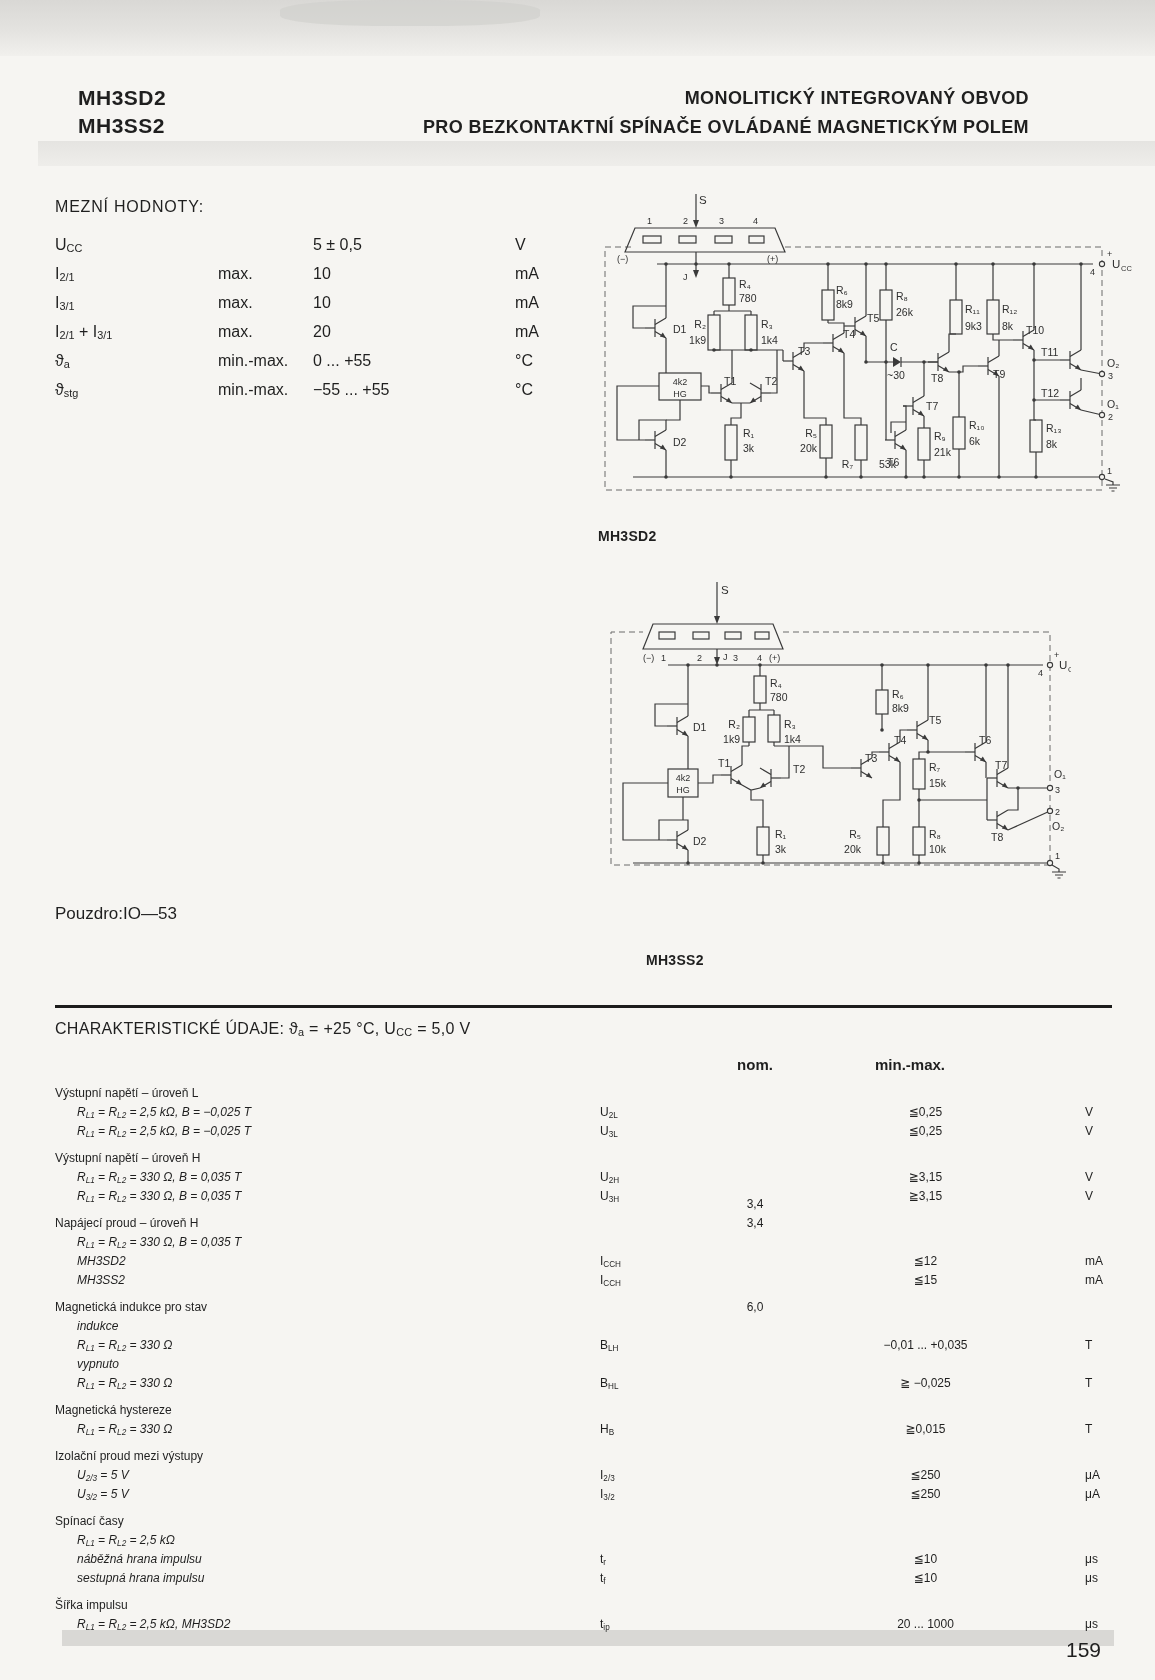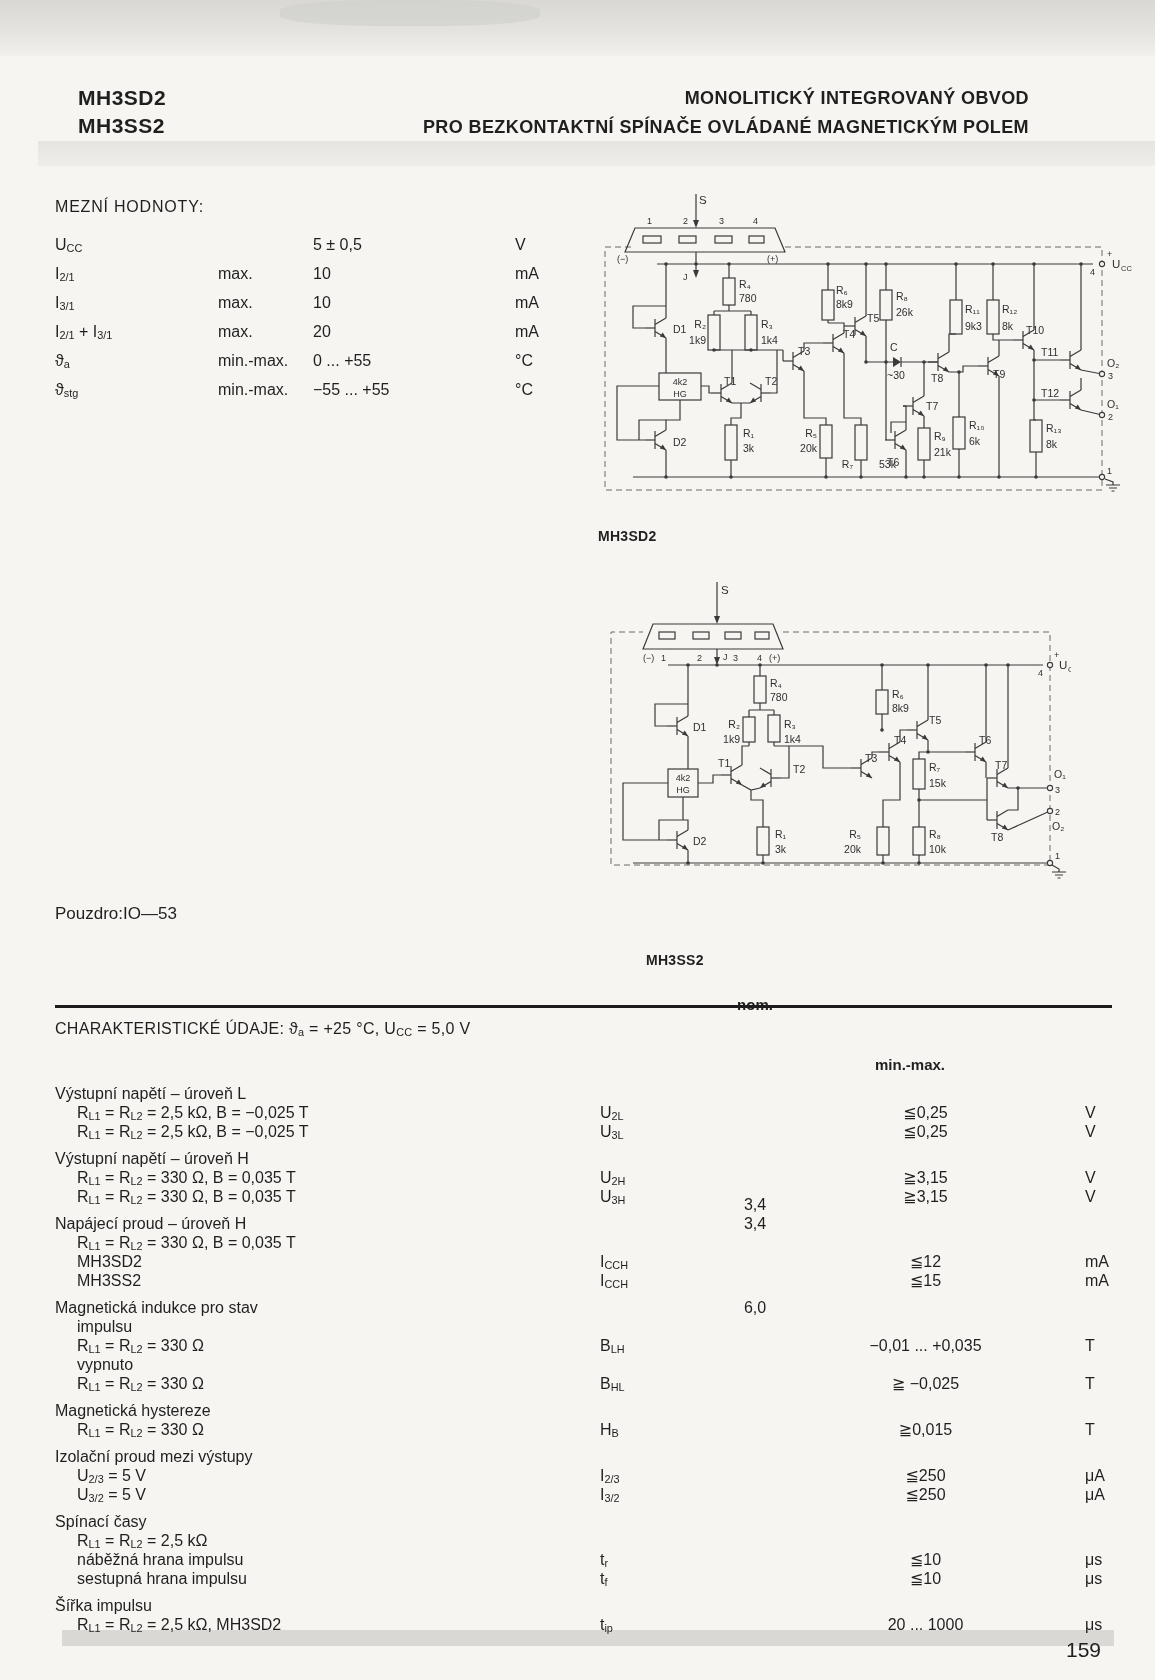--- a/index.html
+++ b/index.html
@@ -36,26 +36,26 @@
   svg .dash{stroke-dasharray:6 4;stroke-width:1px;stroke:#6a6a6a;}
   svg circle.dot{fill:#3a3a3a;stroke:none;}
   svg circle.pin{fill:#f6f5f2;stroke:#3a3a3a;stroke-width:1.1px;}
   svg polygon.fill{fill:#3a3a3a;stroke:none;}
   
   #pouzdro{left:55px;top:904px;font-size:17px;}
   #pouzdro .val{}
   
   #rule{left:55px;top:1005px;width:1057px;height:3px;background:#1c1c1c;}
   #char-heading{left:55px;top:1020px;font-size:16px;letter-spacing:.3px;}
-  #col-nom{left:705px;top:996px;width:100px;text-align:center;font-weight:bold;font-size:15px;}
+  #col-nom{left:705px;top:1056px;width:100px;text-align:center;font-weight:bold;font-size:15px;}
   #col-minmax{left:825px;top:1056px;width:170px;text-align:center;font-weight:bold;font-size:15px;}
   #char-sections{left:55px;top:1084px;width:1056px;}
   .csec{margin-bottom:8px;}
-  .ctitle,.crow{height:19px;line-height:19px;font-size:16px;position:relative;}
-  .c-param{margin-left:22px;}
+  .ctitle,.crow{height:19px;line-height:19px;font-size:12px;position:relative;}
+  .c-param{margin-left:22px;font-style:italic;}
   .c-sym{position:absolute;left:545px;}
   .c-nom{position:absolute;left:650px;width:100px;text-align:center;margin-top:27px;}
   .c-mm{position:absolute;left:783px;width:175px;text-align:center;}
   .c-unit{position:absolute;left:1030px;}
   #page-number{left:1066px;top:1638px;font-size:21px;}
 </style>
 </head>
 <body>
 
 <div class="abs" id="band-top"></div>
@@ -434,21 +434,21 @@
       <div class="crow"><span class="c-param">R<span class="sub">L1</span> = R<span class="sub">L2</span> = 330 Ω, B = 0,035 T</span><span class="c-sym">U<span class="sub">3H</span></span><span class="c-nom">3,4</span><span class="c-mm">≧3,15</span><span class="c-unit">V</span></div>
     </div>
     <div class="csec">
       <div class="ctitle">Napájecí proud – úroveň H</div>
       <div class="crow"><span class="c-param">R<span class="sub">L1</span> = R<span class="sub">L2</span> = 330 Ω, B = 0,035 T</span></div>
       <div class="crow"><span class="c-param">MH3SD2</span><span class="c-sym">I<span class="sub">CCH</span></span><span class="c-mm">≦12</span><span class="c-unit">mA</span></div>
       <div class="crow"><span class="c-param">MH3SS2</span><span class="c-sym">I<span class="sub">CCH</span></span><span class="c-nom">6,0</span><span class="c-mm">≦15</span><span class="c-unit">mA</span></div>
     </div>
     <div class="csec">
       <div class="ctitle">Magnetická indukce pro stav</div>
-      <div class="crow"><span class="c-param">impulsu</span></div>
+      <div class="crow"><span class="c-param">indukce</span></div>
       <div class="crow"><span class="c-param">R<span class="sub">L1</span> = R<span class="sub">L2</span> = 330 Ω</span><span class="c-sym">B<span class="sub">LH</span></span><span class="c-mm">−0,01 ... +0,035</span><span class="c-unit">T</span></div>
       <div class="crow"><span class="c-param">vypnuto</span></div>
       <div class="crow"><span class="c-param">R<span class="sub">L1</span> = R<span class="sub">L2</span> = 330 Ω</span><span class="c-sym">B<span class="sub">HL</span></span><span class="c-mm">≧ −0,025</span><span class="c-unit">T</span></div>
     </div>
     <div class="csec">
       <div class="ctitle">Magnetická hystereze</div>
       <div class="crow"><span class="c-param">R<span class="sub">L1</span> = R<span class="sub">L2</span> = 330 Ω</span><span class="c-sym">H<span class="sub">B</span></span><span class="c-mm">≧0,015</span><span class="c-unit">T</span></div>
     </div>
     <div class="csec">
       <div class="ctitle">Izolační proud mezi výstupy</div>

